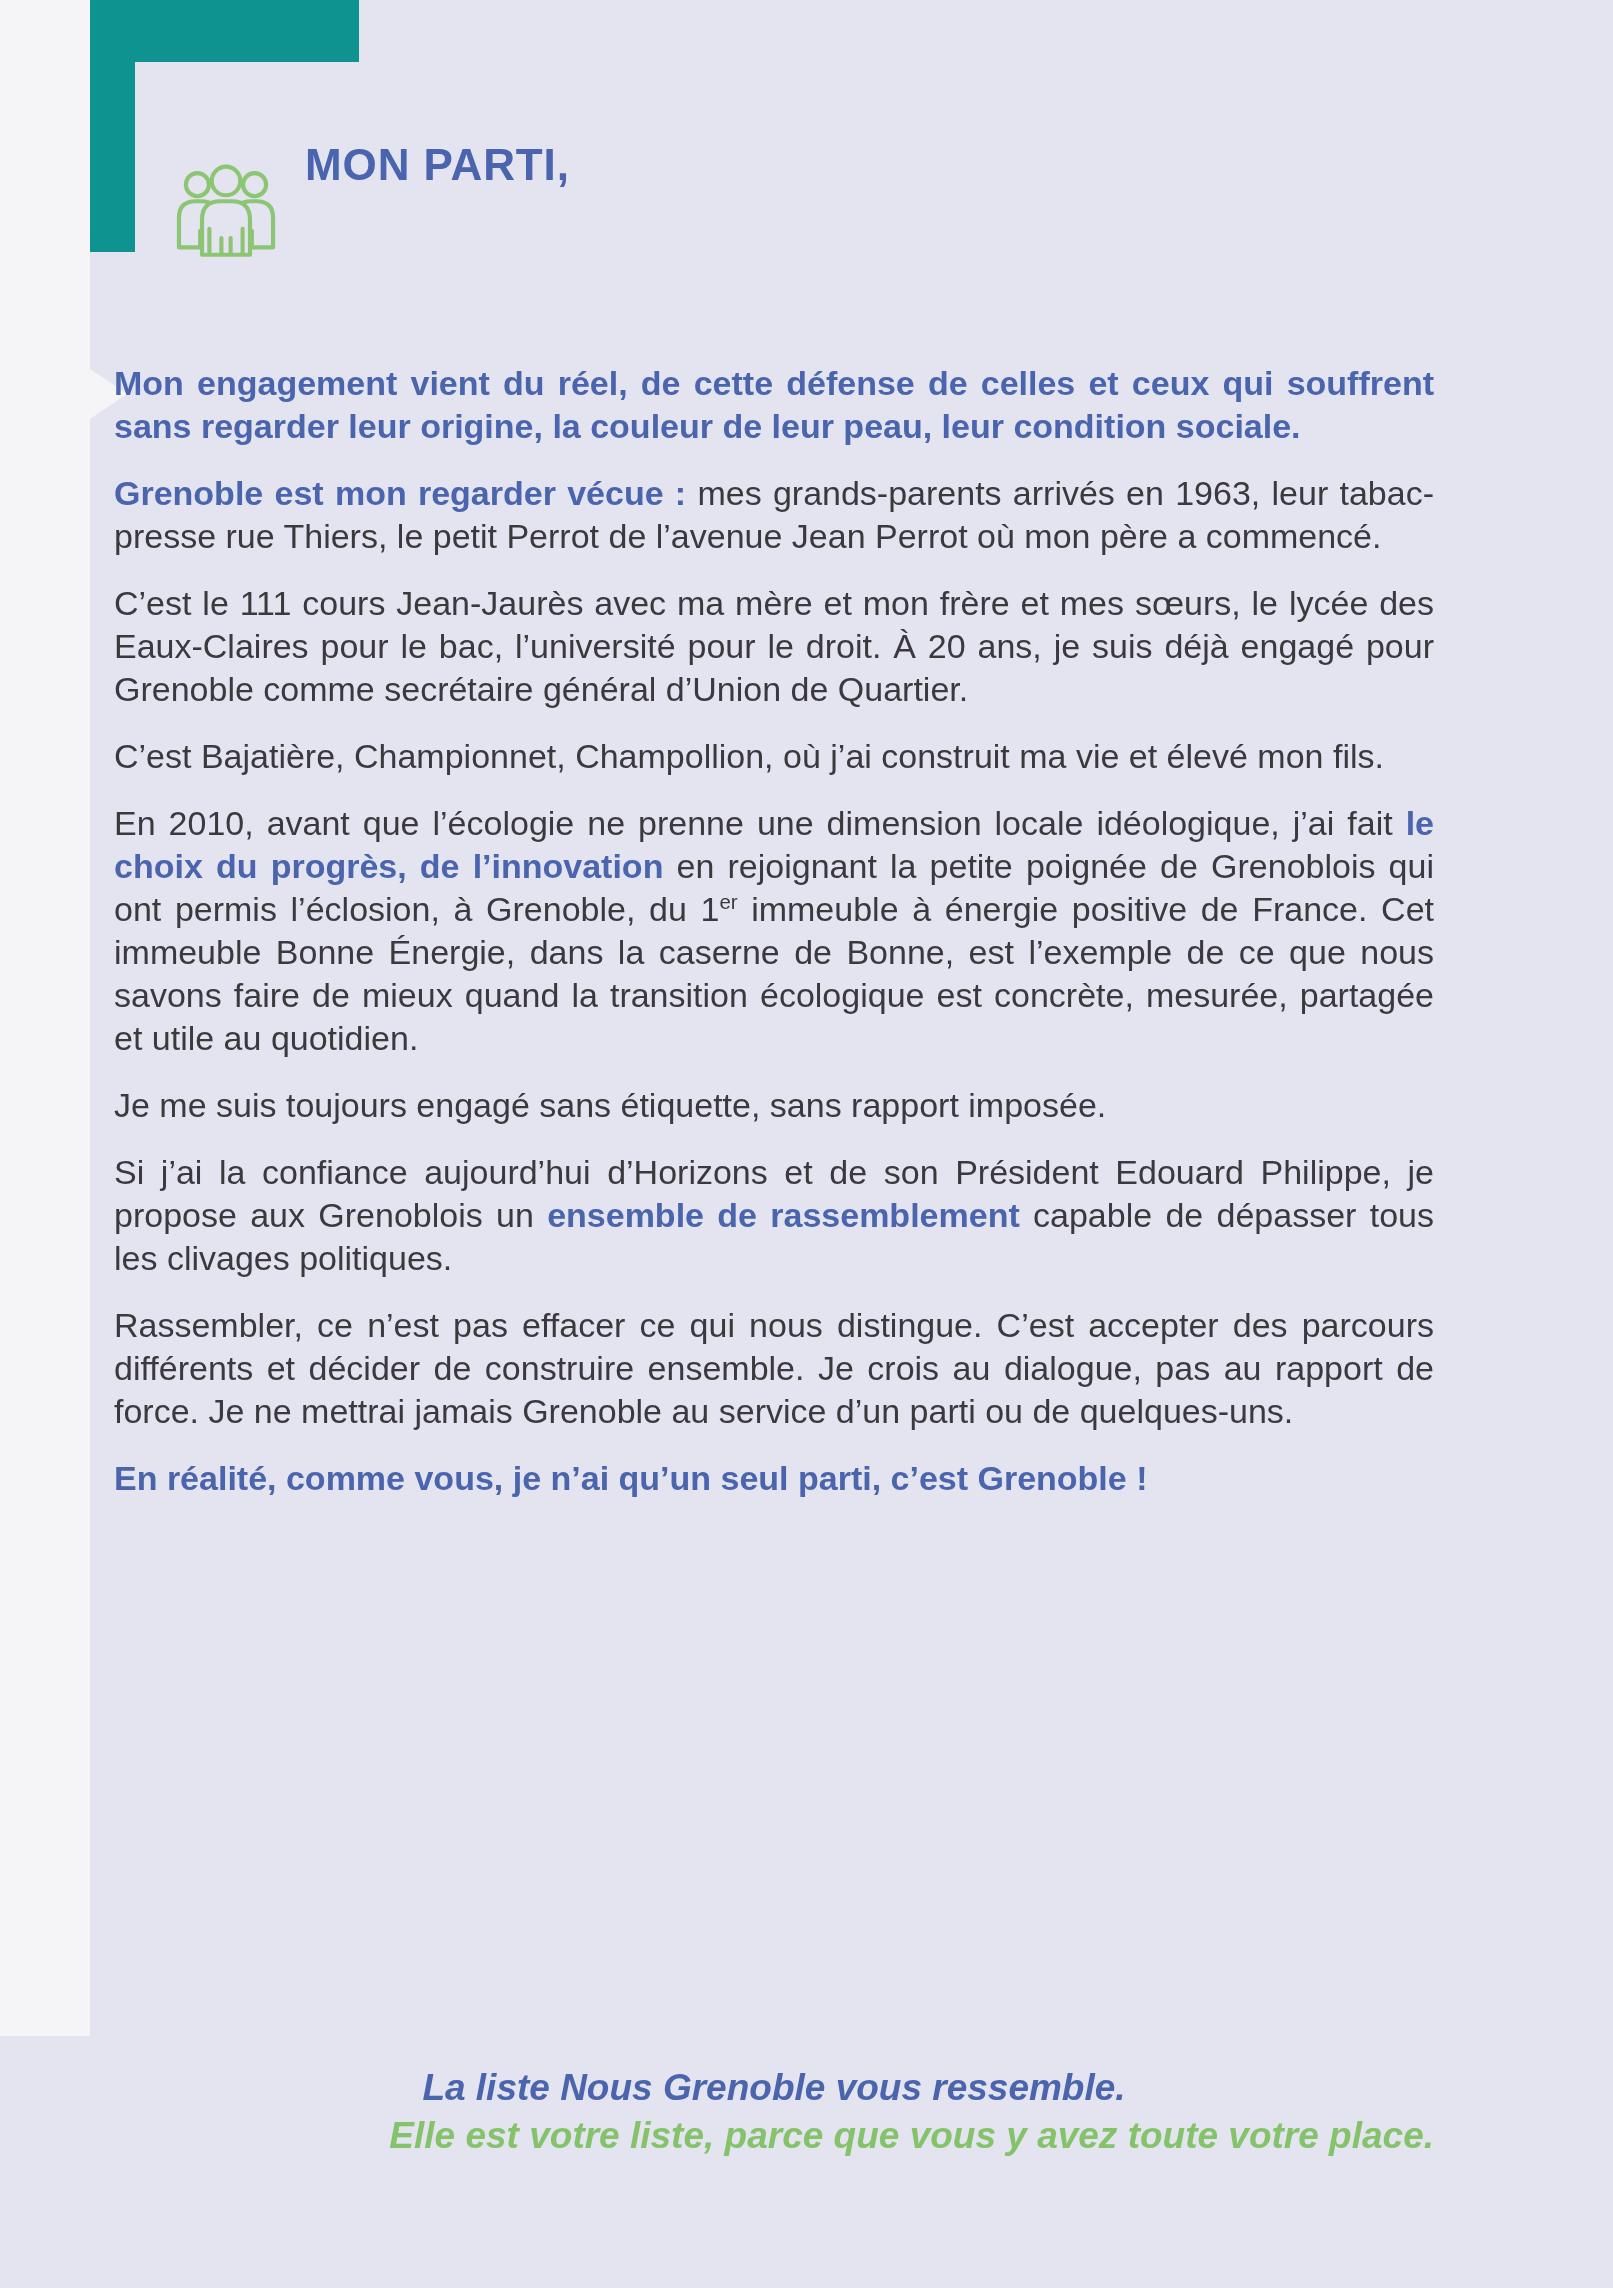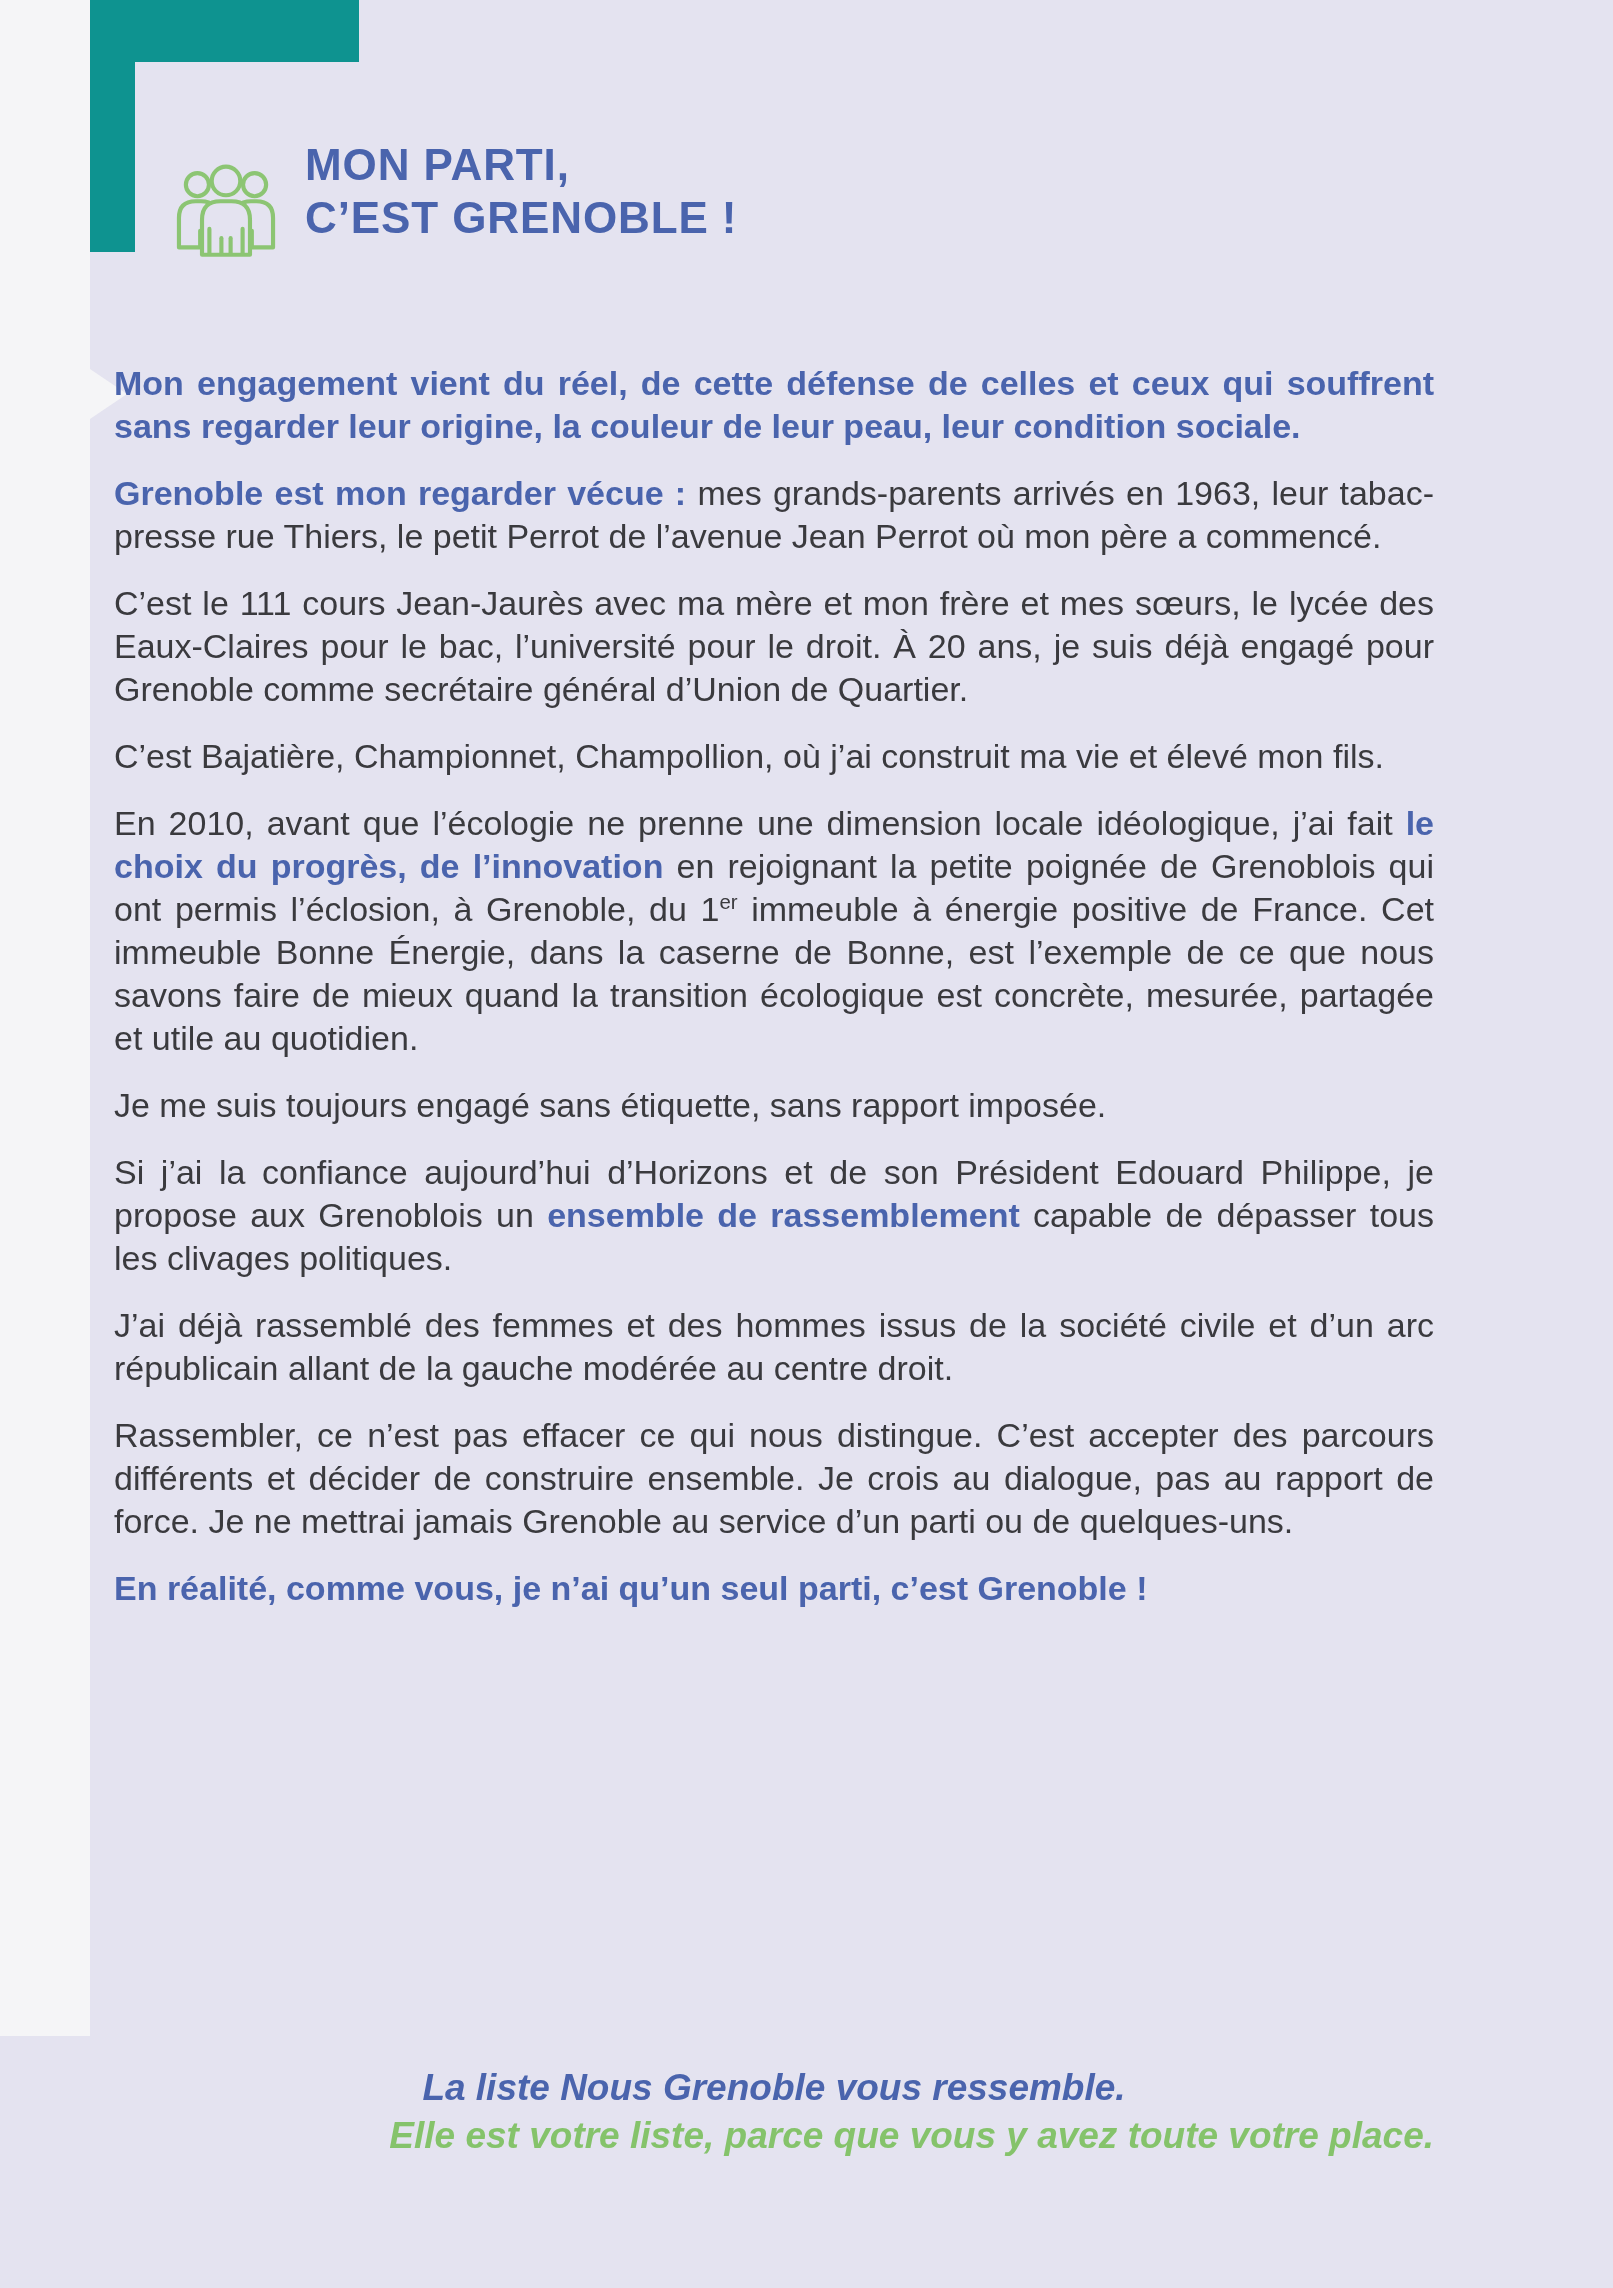--- a/index.html
+++ b/index.html
@@ -86,32 +86,30 @@
       <path d="M29 106 V68 q0 -20 20 -20 h12 q20 0 20 20 v38 z" fill="#e4e3f0"></path>
       <line x1="37" y1="78" x2="37" y2="105"></line>
       <line x1="73" y1="78" x2="73" y2="105"></line>
       <line x1="50" y1="88" x2="50" y2="105"></line>
       <line x1="60" y1="88" x2="60" y2="105"></line>
     </g>
   </svg>
 
   <h1 class="title">
     <span>MON PARTI,</span>
-    <span>C’EST GRENOBLE !</span>
   </h1>
 
   <div class="content">
       <p class="para"><span class="seg-b">Mon engagement vient du réel, de cette défense de celles et ceux qui souffrent sans regarder leur origine, la couleur de leur peau, leur condition sociale.</span></p>
       <p class="para"><span class="seg-b">Grenoble est mon regarder vécue : </span><span class="seg-n">mes grands-parents arrivés en 1963, leur tabac-presse rue Thiers, le petit Perrot de l’avenue Jean Perrot où mon père a commencé.</span></p>
       <p class="para"><span class="seg-n">C’est le 111 cours Jean-Jaurès avec ma mère et mon frère et mes sœurs, le lycée des Eaux-Claires pour le bac, l’université pour le droit. À 20 ans, je suis déjà engagé pour Grenoble comme secrétaire général d’Union de Quartier.</span></p>
       <p class="para"><span class="seg-n">C’est Bajatière, Championnet, Champollion, où j’ai construit ma vie et élevé mon fils.</span></p>
       <p class="para"><span class="seg-n">En 2010, avant que l’écologie ne prenne une dimension locale idéologique, j’ai fait </span><span class="seg-b">le choix du progrès, de l’innovation</span><span class="seg-n"> en rejoignant la petite poignée de Grenoblois qui ont permis l’éclosion, à Grenoble, du 1</span><sup class="seg-sup">er</sup><span class="seg-n"> immeuble à énergie positive de France. Cet immeuble Bonne Énergie, dans la caserne de Bonne, est l’exemple de ce que nous savons faire de mieux quand la transition écologique est concrète, mesurée, partagée et utile au quotidien.</span></p>
       <p class="para"><span class="seg-n">Je me suis toujours engagé sans étiquette, sans rapport imposée.</span></p>
       <p class="para"><span class="seg-n">Si j’ai la confiance aujourd’hui d’Horizons et de son Président Edouard Philippe, je propose aux Grenoblois un </span><span class="seg-b">ensemble de rassemblement</span><span class="seg-n"> capable de dépasser tous les clivages politiques.</span></p>
-      <p class="para"><span class="seg-n">J’ai déjà rassemblé des femmes et des hommes issus de la société civile et d’un arc républicain allant de la gauche modérée au centre droit.</span></p>
       <p class="para"><span class="seg-n">Rassembler, ce n’est pas effacer ce qui nous distingue. C’est accepter des parcours différents et décider de construire ensemble. Je crois au dialogue, pas au rapport de force. Je ne mettrai jamais Grenoble au service d’un parti ou de quelques-uns.</span></p>
       <p class="para"><span class="seg-b">En réalité, comme vous, je n’ai qu’un seul parti, c’est Grenoble !</span></p>
     </div>
 
   <div class="footer">
     <div class="blue-line">La liste Nous Grenoble vous ressemble.</div>
     <div class="green-line">Elle est votre liste, parce que vous y avez toute votre place.</div>
   </div>
 
 </div>

